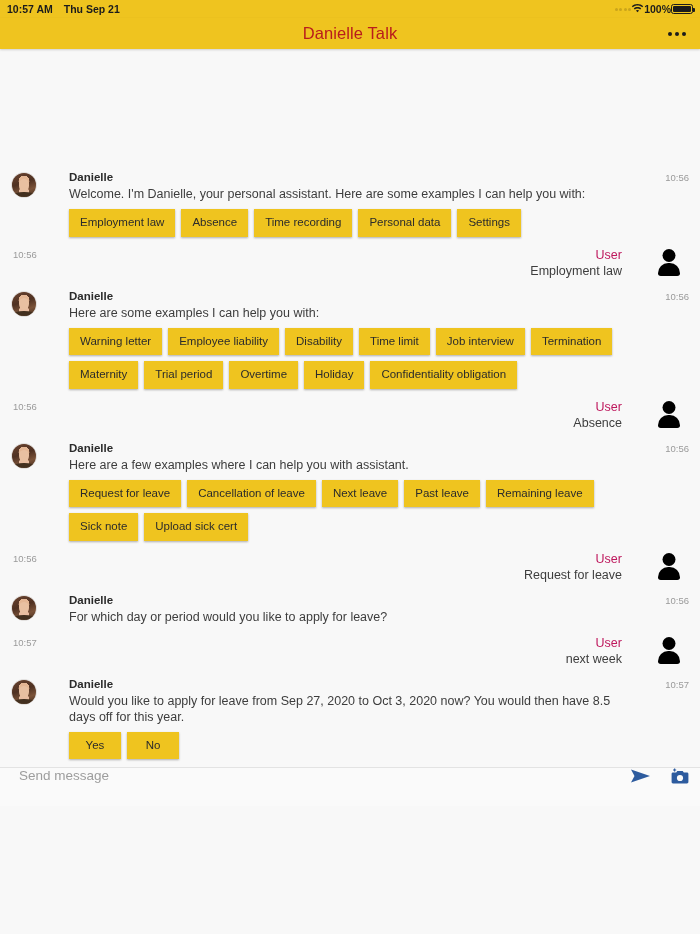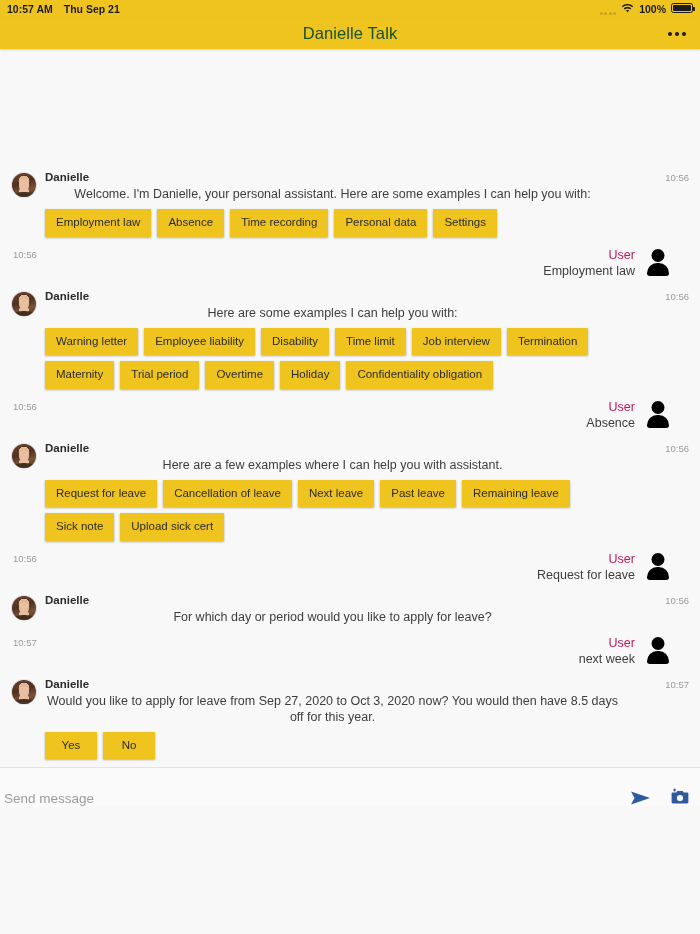--- a/index.html
+++ b/index.html
@@ -12,49 +12,49 @@
   .screen { position: relative; width: 700px; height: 806px; display: flex; flex-direction: column; background:#f8f8f8; }
 
   
   .statusbar {
     height: 18px; background: #efc41f; flex: 0 0 18px;
     display: flex; align-items: center; padding: 0 7px;
     font-size: 10.5px; font-weight: bold; color: #1c1c1c;
   }
   .sb-time { margin-right: 11px; }
   .sb-date { }
-  .sb-right { margin-left: auto; display: flex; gap: 5px; }
+  .sb-right { margin-left: auto; display: flex; align-items: center; }
   .sb-dots { display: flex; gap: 1.5px; align-items: flex-end; }
   .sb-dots i { display:block; width:3px; height:3px; background:#caa41a; border-radius:50%; }
   .sb-pct { font-size: 10.5px; font-weight: bold; }
   .batt { width: 22px; height: 10px; border: 1px solid #1c1c1c; border-radius: 2.5px; position: relative; }
   .batt::after { content:""; position:absolute; right:-3px; top:3px; width:2px; height:4px; background:#1c1c1c; border-radius:0 1px 1px 0; }
   .batt i { position:absolute; left:1px; top:1px; bottom:1px; width: 18px; background:#1c1c1c; border-radius:1px; }
 
   
   .header {
     height: 31px; flex: 0 0 31px; background: #efc41f;
     display: flex; align-items: center; justify-content: center;
     position: relative; box-shadow: 0 1px 2px rgba(0,0,0,.16);
     z-index: 5;
   }
-  .header-title { font-size: 16.5px; color: #14532d; letter-spacing:.1px; }
+  .header-title { font-size: 16.5px; color: #b91c1c; letter-spacing:.1px; }
   .more-btn {
     position: absolute; right: 10px; top: 50%; transform: translateY(-50%);
     display: flex; gap: 3px; padding: 6px 4px; cursor: pointer;
   }
   .more-btn i { width: 4px; height: 4px; background: #1c1c1c; border-radius: 50%; display:block; }
 
   
   .chat {
     flex: 1 1 auto; position: relative; overflow: hidden;
     display: flex; flex-direction: column; justify-content: flex-end;
     padding-bottom: 4px;
   }
-  .msg { display: flex; padding: 6px 28px 4px 11px; position: relative; }
+  .msg { display: flex; padding: 6px 17px 4px 11px; position: relative; gap: 24px; }
   .msg.bot { align-items: flex-start; }
   .msg.user { justify-content: flex-end; align-items: flex-start; }
 
   .avatar-bot {
     width: 26px; height: 26px; border-radius: 50%; flex: 0 0 26px;
     margin-top: 2px; margin-right: 8px; overflow: hidden;
     background: #cbb3a4; border: 1px solid #e2e2e2; position: relative;
   }
   .avatar-bot .hair { position:absolute; left:0; top:0; width:100%; height:100%;
     background: radial-gradient(circle at 50% 78%, #e8bda1 0 22%, rgba(232,189,161,0) 23%),
@@ -70,39 +70,39 @@
     width: 28px; height: 28px; flex: 0 0 28px; margin-left: 9px; margin-top: 1px;
     position: relative;
   }
   .avatar-user .head { position:absolute; left:50%; top:1px; transform:translateX(-50%);
     width:13px; height:13px; border-radius:50%; background:#000; }
   .avatar-user .body { position:absolute; left:50%; top:15px; transform:translateX(-50%);
     width:22px; height:13px; background:#000; border-radius: 11px 11px 3px 3px; }
 
   .bubble-bot { flex: 1 1 auto; min-width: 0; padding-right: 52px; }
   .sender { font-size: 11.5px; font-weight: bold; color: #2b2b2b; line-height: 15px; margin-bottom: 1px; }
-  .text { font-size: 12.5px; color: #3d3d3d; line-height: 16px; text-align: center; }
+  .text { font-size: 12.5px; color: #3d3d3d; line-height: 16px; }
   .text-user { font-size: 12.5px; color: #3d3d3d; line-height: 16px; text-align: right; }
   .sender-user { font-size: 12.5px; color: #be185d; line-height: 16px; text-align: right; }
 
   .time-right { position: absolute; right: 11px; top: 8px; font-size: 9.5px; color: #9a9a9a; }
   .time-left  { position: absolute; left: 13px;  top: 8px; font-size: 9.5px; color: #9a9a9a; }
 
   .chips { display: flex; flex-wrap: wrap; gap: 6px; margin-top: 7px; max-width: 620px; }
   .chip {
     background: #efc41f; color: #2b2b2b; font-size: 11.5px; line-height: 1;
     padding: 8px 11px; min-width: 52px; text-align: center;
     box-shadow: 0 1px 2px rgba(0,0,0,.3); cursor: pointer; white-space: nowrap;
   }
 
   
   .composer {
     flex: 0 0 39px; height: 39px; background: #fafafa;
-    border-top: 1px solid #e3e3e3; display: flex; align-items: flex-end;
-    padding: 0 10px 0 4px; gap: 18px;
+    border-top: 1px solid #e3e3e3; display: flex; align-items: flex-start;
+    padding: 0 10px 0 19px; gap: 18px;
   }
   .composer-input {
     flex: 1 1 auto; border: none; outline: none; background: transparent;
     font-family: "Liberation Sans", sans-serif; font-size: 13.5px; color: #2b2b2b;
   }
   .composer-input::placeholder { color: #9d9d9d; }
   .icon-btn { cursor: pointer; display: flex; align-items: center; justify-content: center; }
 </style>
 </head>
 <body>

